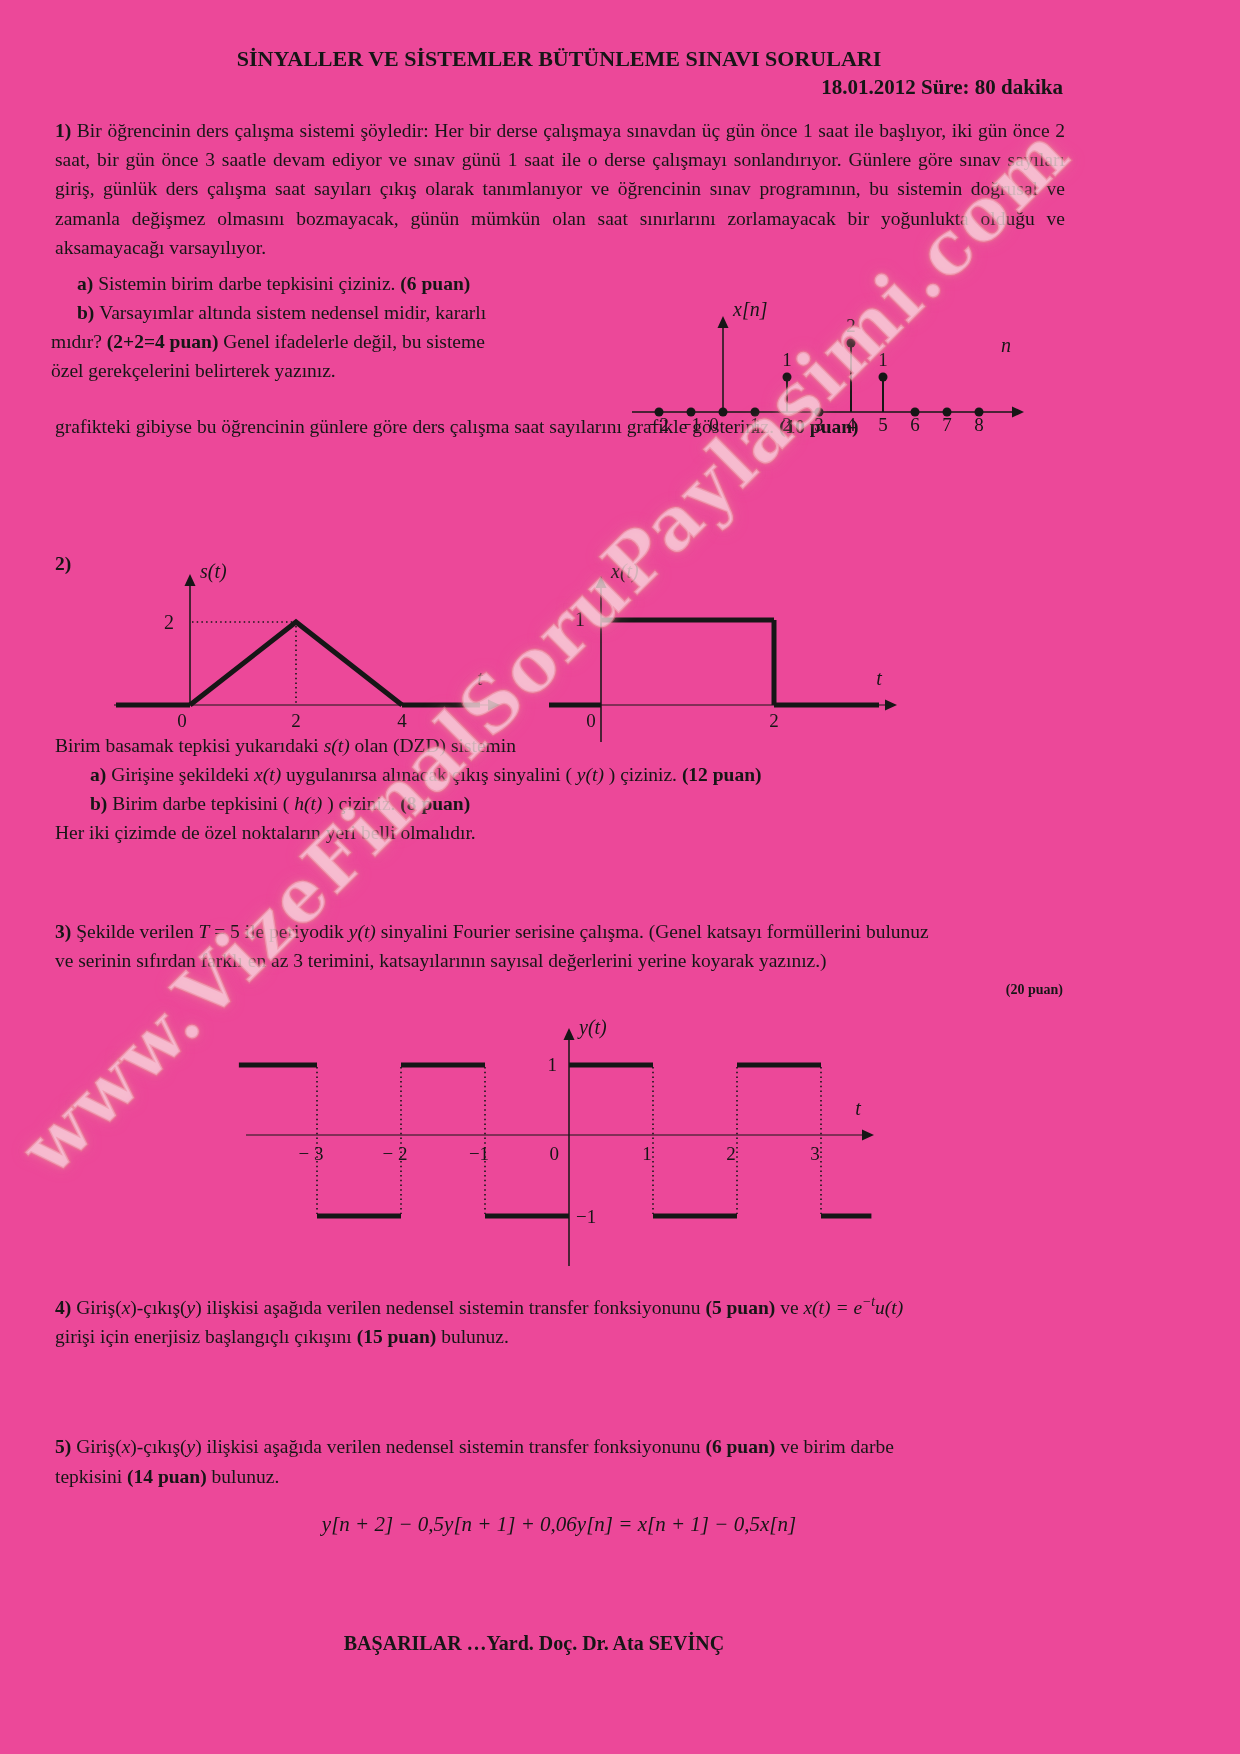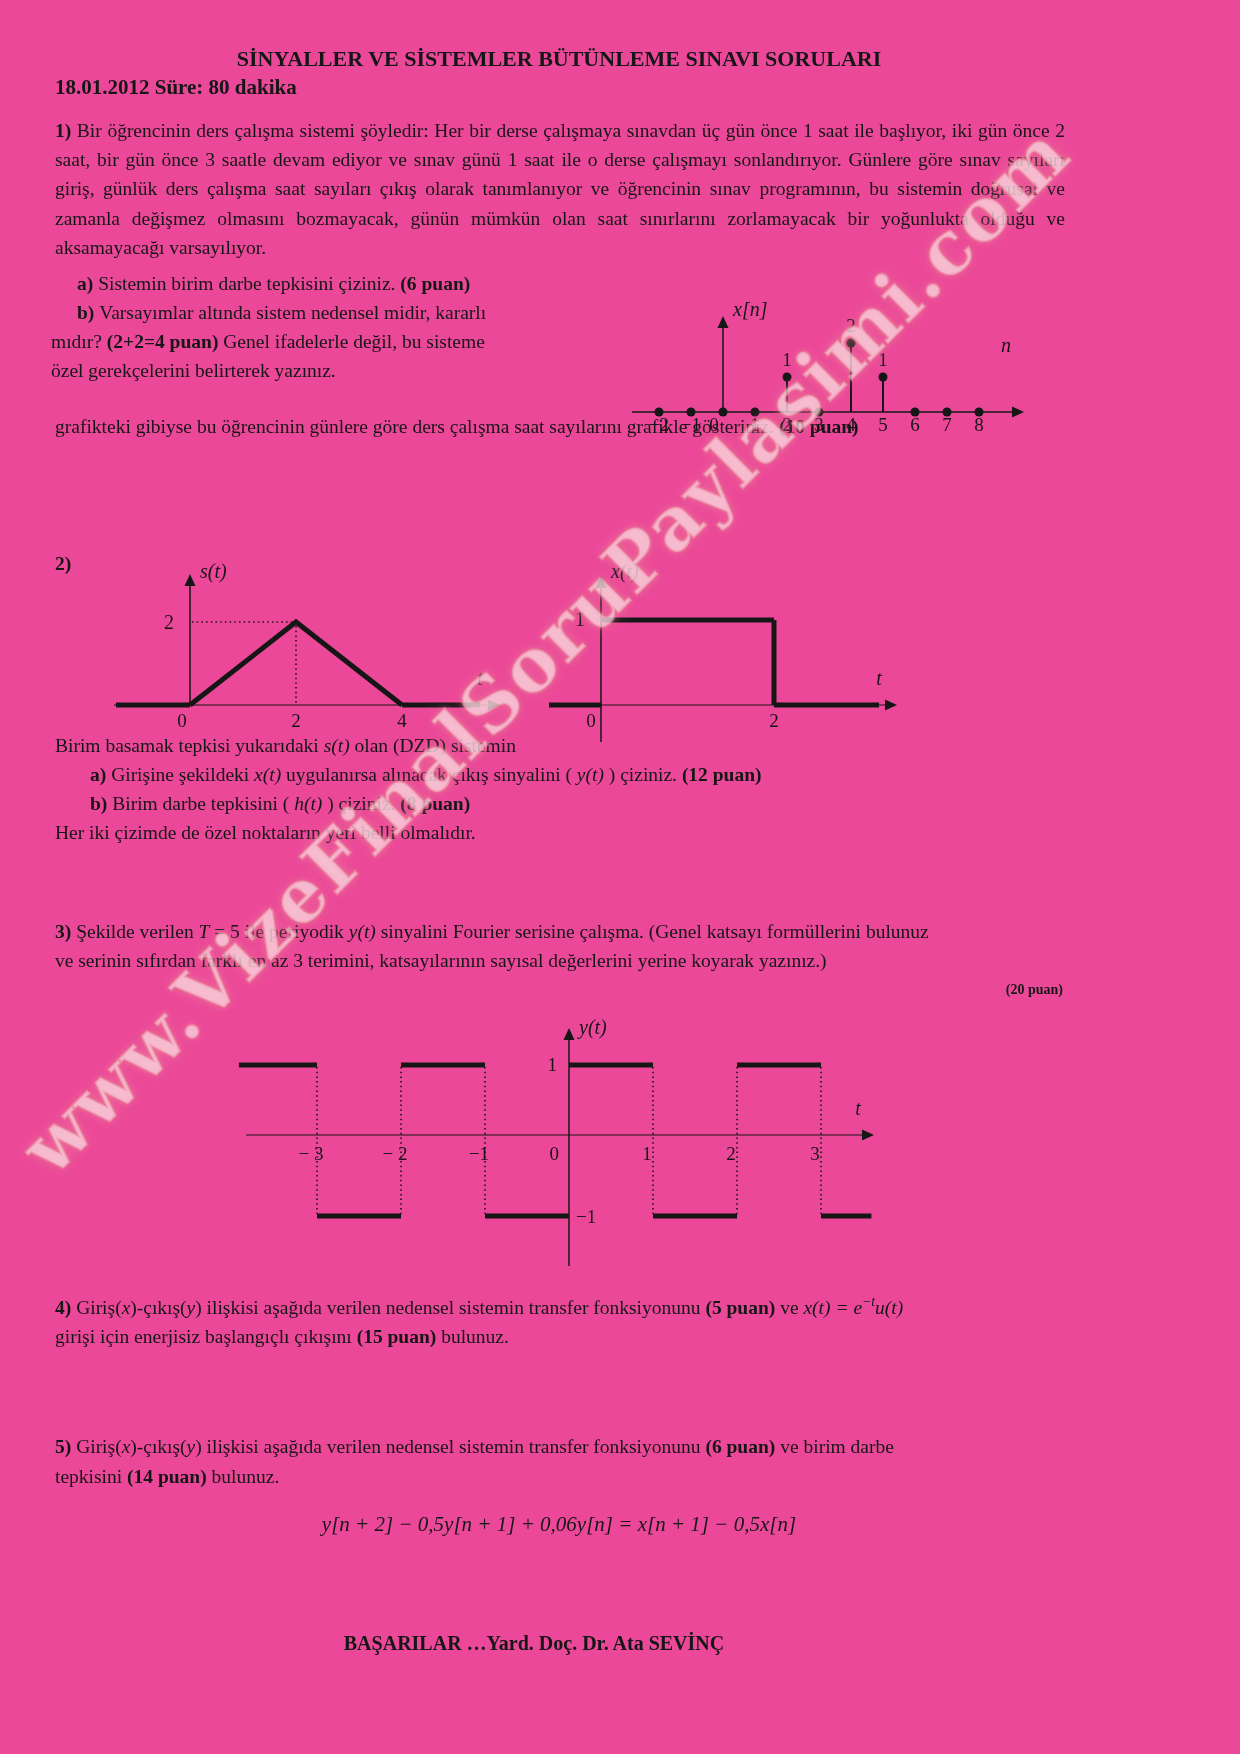--- a/index.html
+++ b/index.html
@@ -3,21 +3,21 @@
 <meta charset="utf-8">
 <style>
   html,body{margin:0;padding:0;background:#888;}
   .page{
     position:relative; width:1240px; height:1754px; background:#ec4899;
     font-family:"Liberation Serif","DejaVu Serif",serif; color:#161616;
     overflow:hidden; margin:0 auto;
   }
   .abs{position:absolute;}
   .title{left:55px; top:44px; width:1008px; text-align:center; font-weight:bold; font-size:22px; line-height:30px;}
-  .subtitle{left:55px; top:75px; width:1008px; text-align:left; font-weight:bold; font-size:21px;}
+  .subtitle{left:55px; top:75px; width:1008px; text-align:right; font-weight:bold; font-size:21px;}
   .q1para{left:55px; top:116px; width:1010px; font-size:19.5px; line-height:29.2px; text-align:justify;}
   .q1items{left:51px; top:269px; width:560px; font-size:19.5px; line-height:29px;}
   .q1c2{left:55px; top:416px; width:1010px; font-size:19.5px;}
   .q2num{left:55px; top:553px; font-size:19.5px;}
   .q2text{left:55px; top:731px; width:1010px; font-size:19.5px; line-height:29px;}
   .q3text{left:55px; top:917px; width:1010px; font-size:19.5px; line-height:29px;}
   .q3points{left:55px; top:982px; width:1008px; text-align:right; font-size:14px;}
   .q4text{left:55px; top:1287px; width:1080px; font-size:19.5px; line-height:29px;}
   .q4eq{left:55px; top:1368px; width:1008px; text-align:center; font-size:22px; font-family:"DejaVu Serif",serif;}
   .q5text{left:55px; top:1432px; width:1080px; font-size:19.5px; line-height:30px;}

